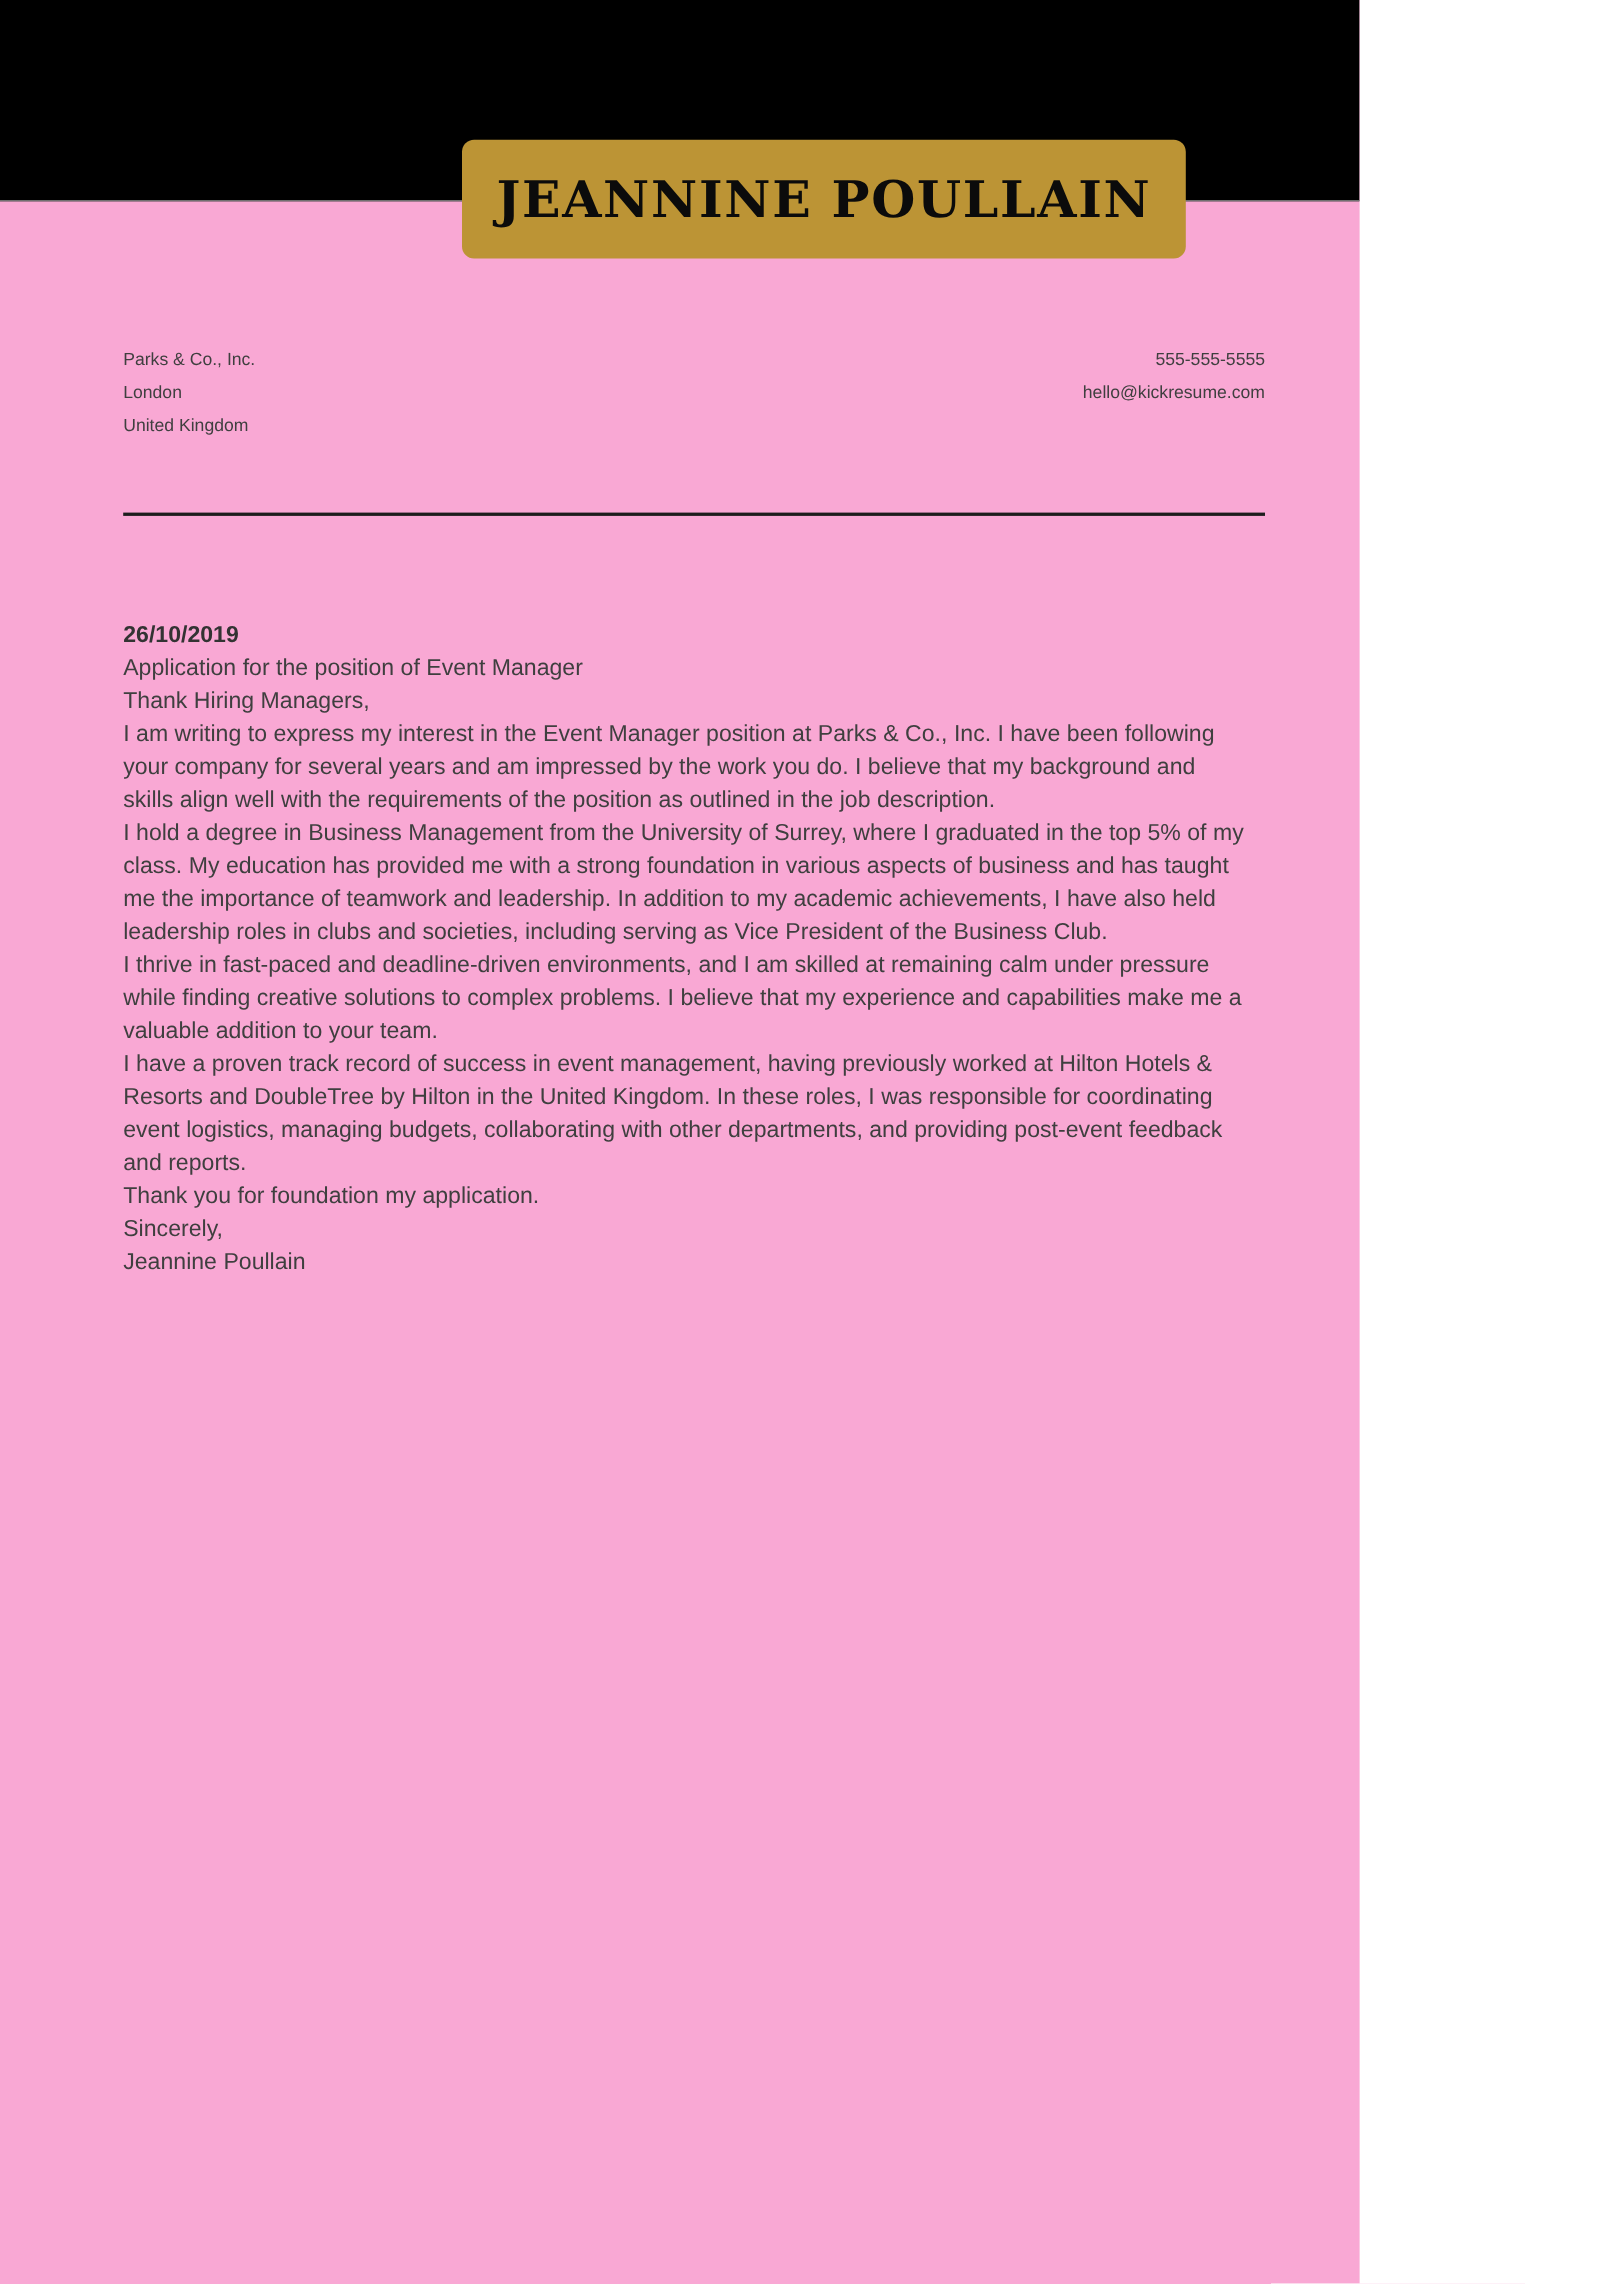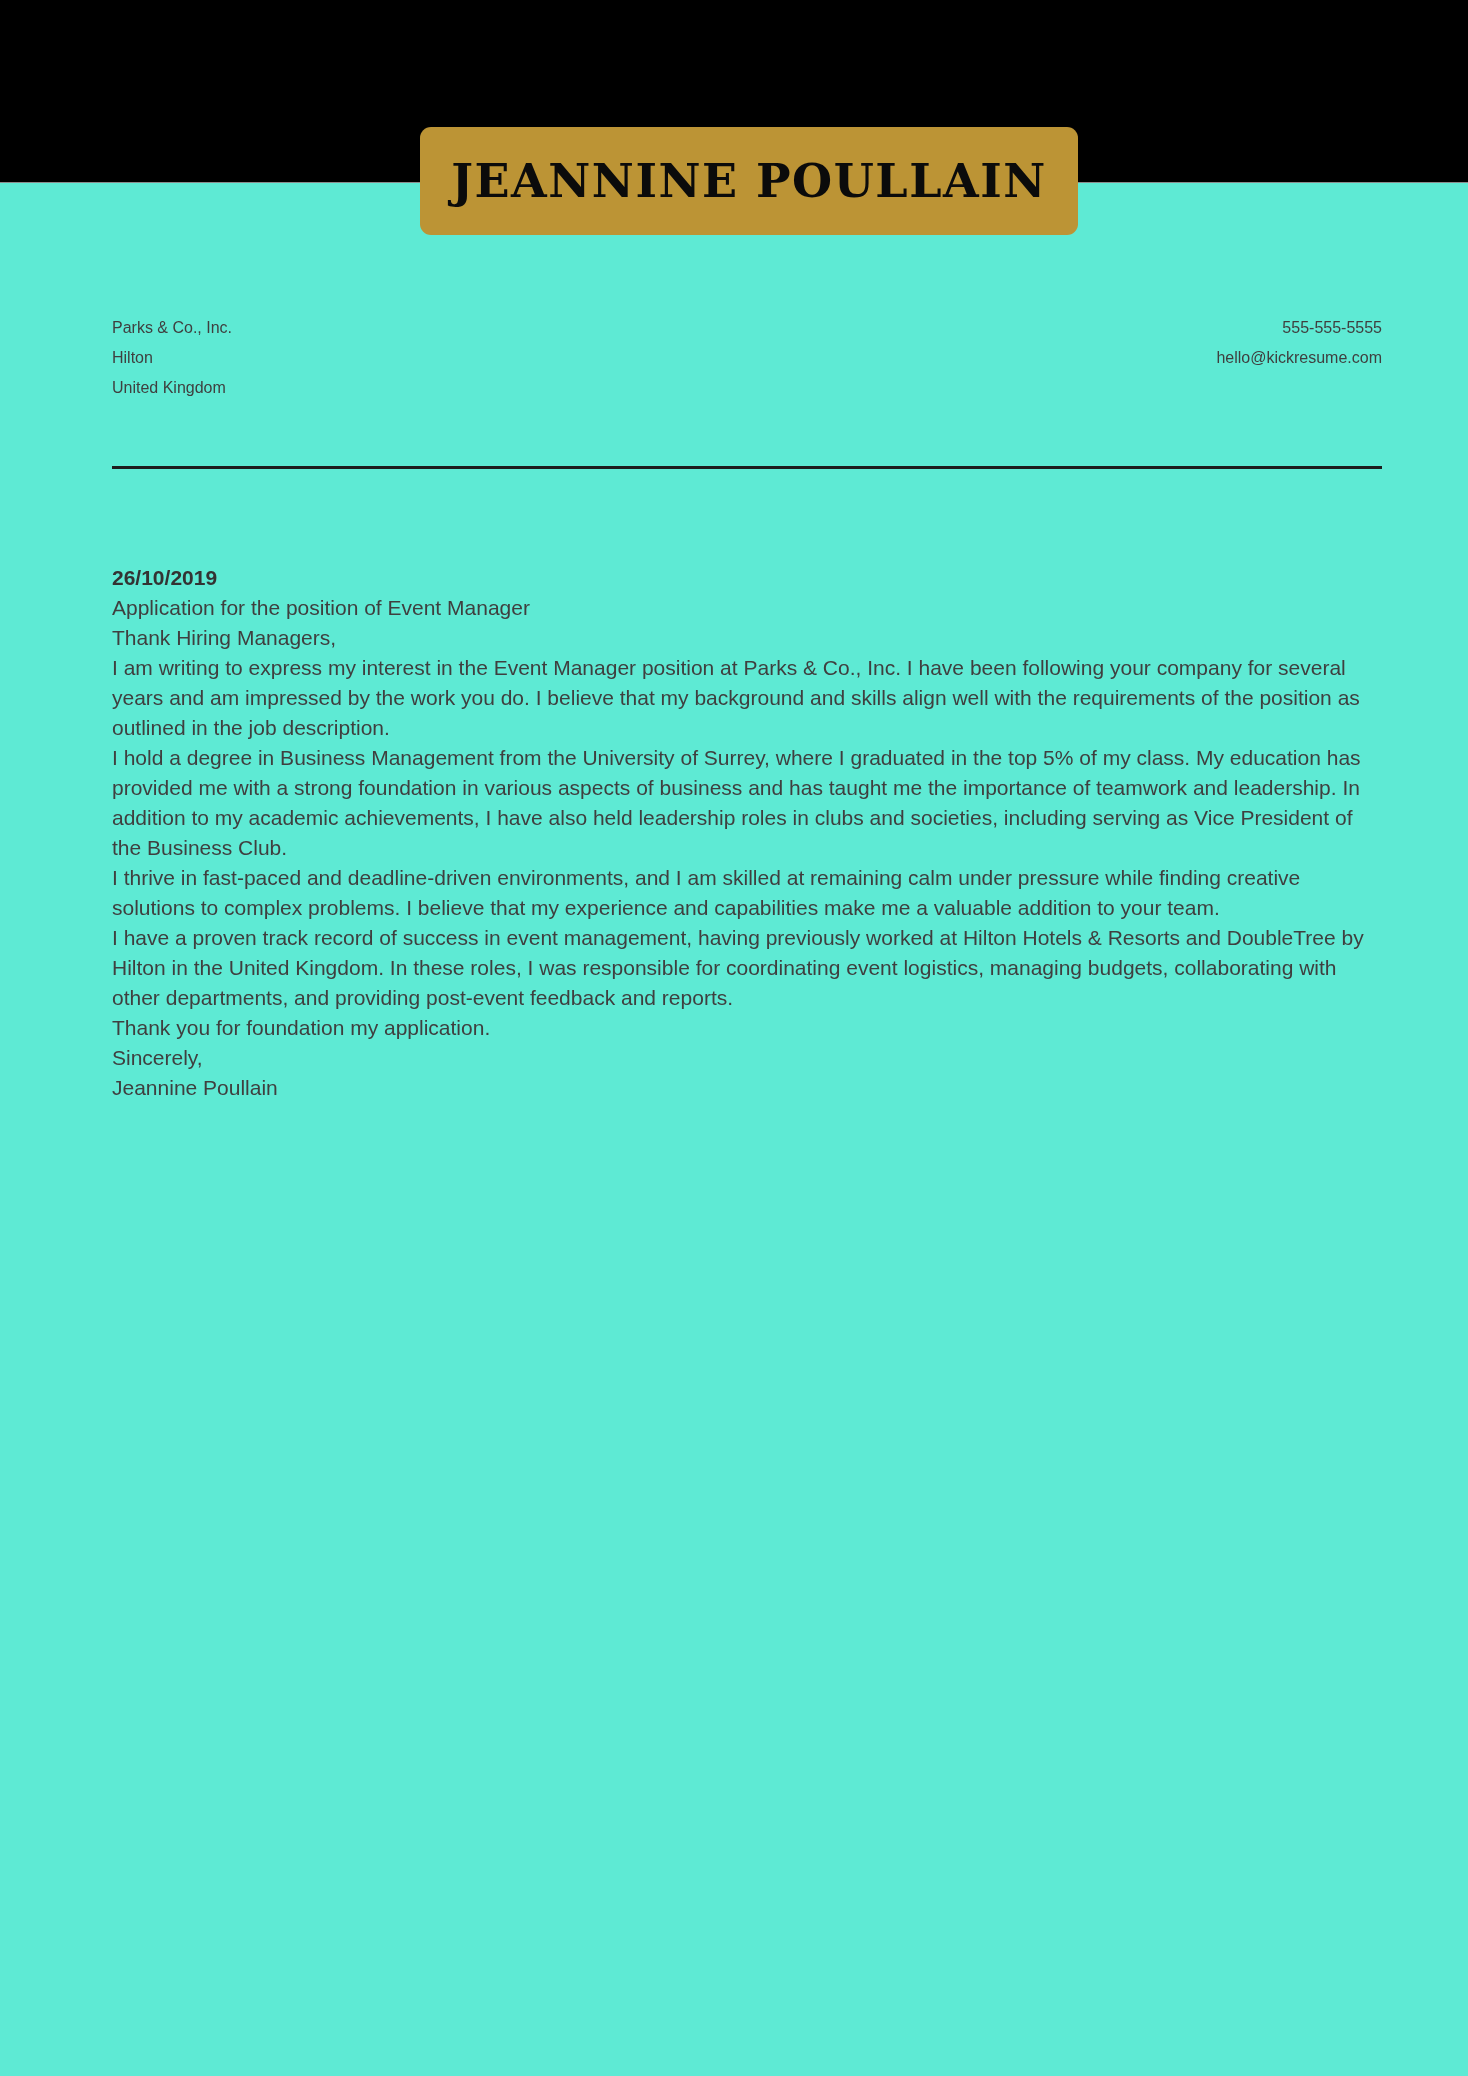--- a/index.html
+++ b/index.html
@@ -1,23 +1,23 @@
 <!DOCTYPE html>
 <html><head>
 <meta charset="utf-8">
 <style>
   * { margin: 0; padding: 0; box-sizing: border-box; }
   html, body { background: #ffffff; }
   body { font-family: "Liberation Sans", sans-serif; }
 
   .page {
     position: relative;
-    width: 1468px;
+    width: 1236px;
     height: 2076px;
-    background: #5eead4;
+    background: #f9a8d4;
     overflow: hidden;
   }
 
   .top-band {
     position: absolute;
     top: 0; left: 0;
     width: 100%;
     height: 183px;
     border-bottom: 1px solid #8c8c8c;
   }
@@ -83,21 +83,21 @@
 
   <div class="top-band" style="background: rgb(0, 0, 0);"></div>
 
   <div class="name-badge" style="background: rgb(188, 148, 53);">
     <span class="name-text" style="color: rgb(11, 11, 11);">JEANNINE POULLAIN</span>
   </div>
 
   <div class="contact-row" style="color: rgb(63, 63, 63);">
     <div class="contact-col-left">
       <div>Parks &amp; Co., Inc.</div>
-      <div>Hilton</div>
+      <div>London</div>
       <div>United Kingdom</div>
     </div>
     <div class="contact-col-right">
       <div>555-555-5555</div>
       <div>hello@kickresume.com</div>
     </div>
   </div>
 
   <div class="divider" style="background: rgb(29, 29, 29);"></div>
 

